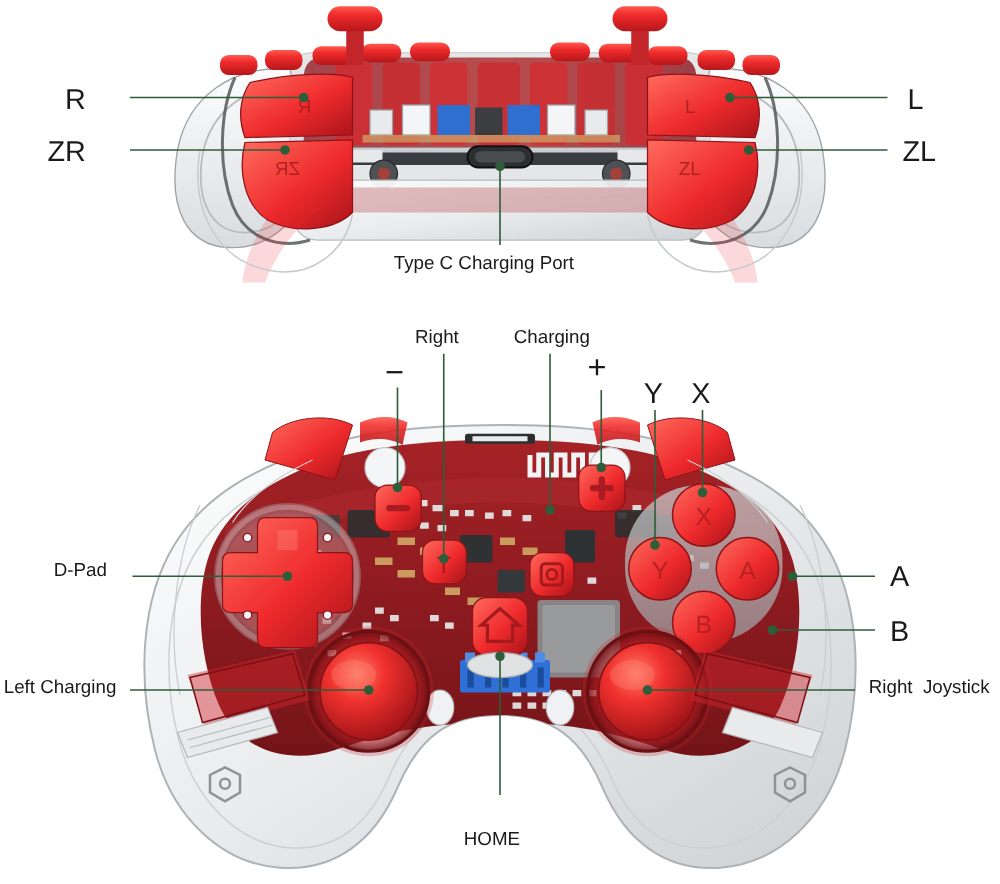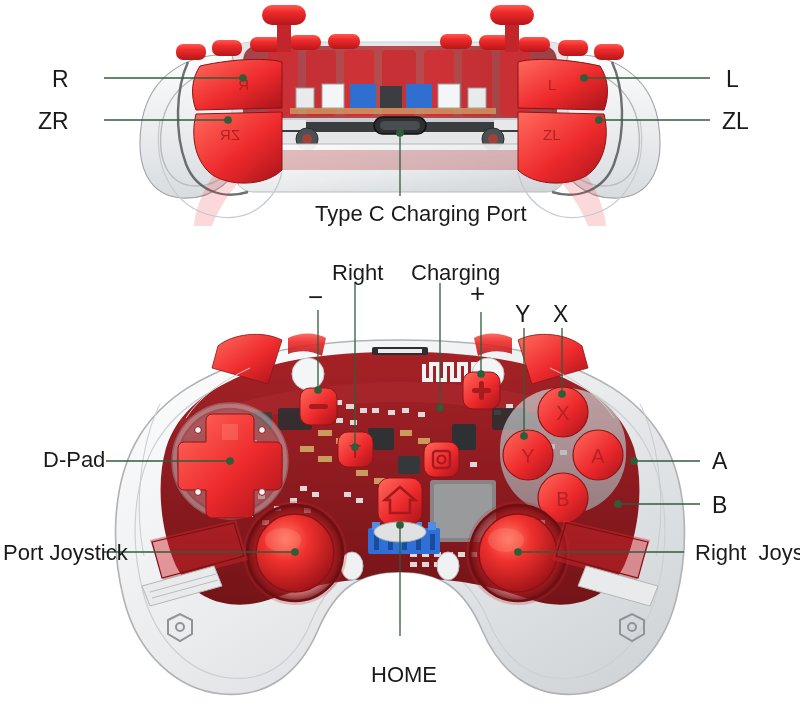--- a/index.html
+++ b/index.html
@@ -5,21 +5,21 @@
 <style>
   html,body{margin:0;padding:0;background:#ffffff;}
   body{
     width:800px;height:707px;position:relative;overflow:hidden;
     font-family:"Liberation Sans","DejaVu Sans",sans-serif;
     background:#fff;
   }
   #stage{position:absolute;left:0;top:0;width:800px;height:707px;}
   svg.art{position:absolute;left:0;top:0;width:800px;height:707px;display:block;}
   .lbl{
-    position:absolute;color:#1a1a1a;font-size:22px;line-height:1;
+    position:absolute;color:#1a1a1a;font-size:15px;line-height:1;
     white-space:pre;font-family:"Liberation Sans","DejaVu Sans",sans-serif;
   }
   .lbl.big{font-size:23px;}
   .lbl.sym{font-size:26px;font-weight:400;}
 </style>
 </head>
 <body>
 
 <div id="stage">
 
@@ -497,17 +497,17 @@
 
   <div class="lbl" style="left:332px;top:262px;">Right</div>
   <div class="lbl" style="left:411px;top:262px;">Charging</div>
   <div class="lbl sym" style="left:308px;top:284px;">−</div>
   <div class="lbl sym" style="left:470px;top:280px;">+</div>
   <div class="lbl big" style="left:515px;top:303px;">Y</div>
   <div class="lbl big" style="left:553px;top:303px;">X</div>
   <div class="lbl big" style="left:712px;top:450px;">A</div>
   <div class="lbl big" style="left:712px;top:494px;">B</div>
   <div class="lbl" style="left:43px;top:449px;">D-Pad</div>
-  <div class="lbl" style="left:3px;top:542px;">Port Joystick</div>
+  <div class="lbl" style="left:3px;top:542px;">Left Charging</div>
   <div class="lbl" style="left:695px;top:542px;">Right  Joystick</div>
   <div class="lbl" style="left:371px;top:664px;">HOME</div>
 
 </div>
 
 </body></html>

